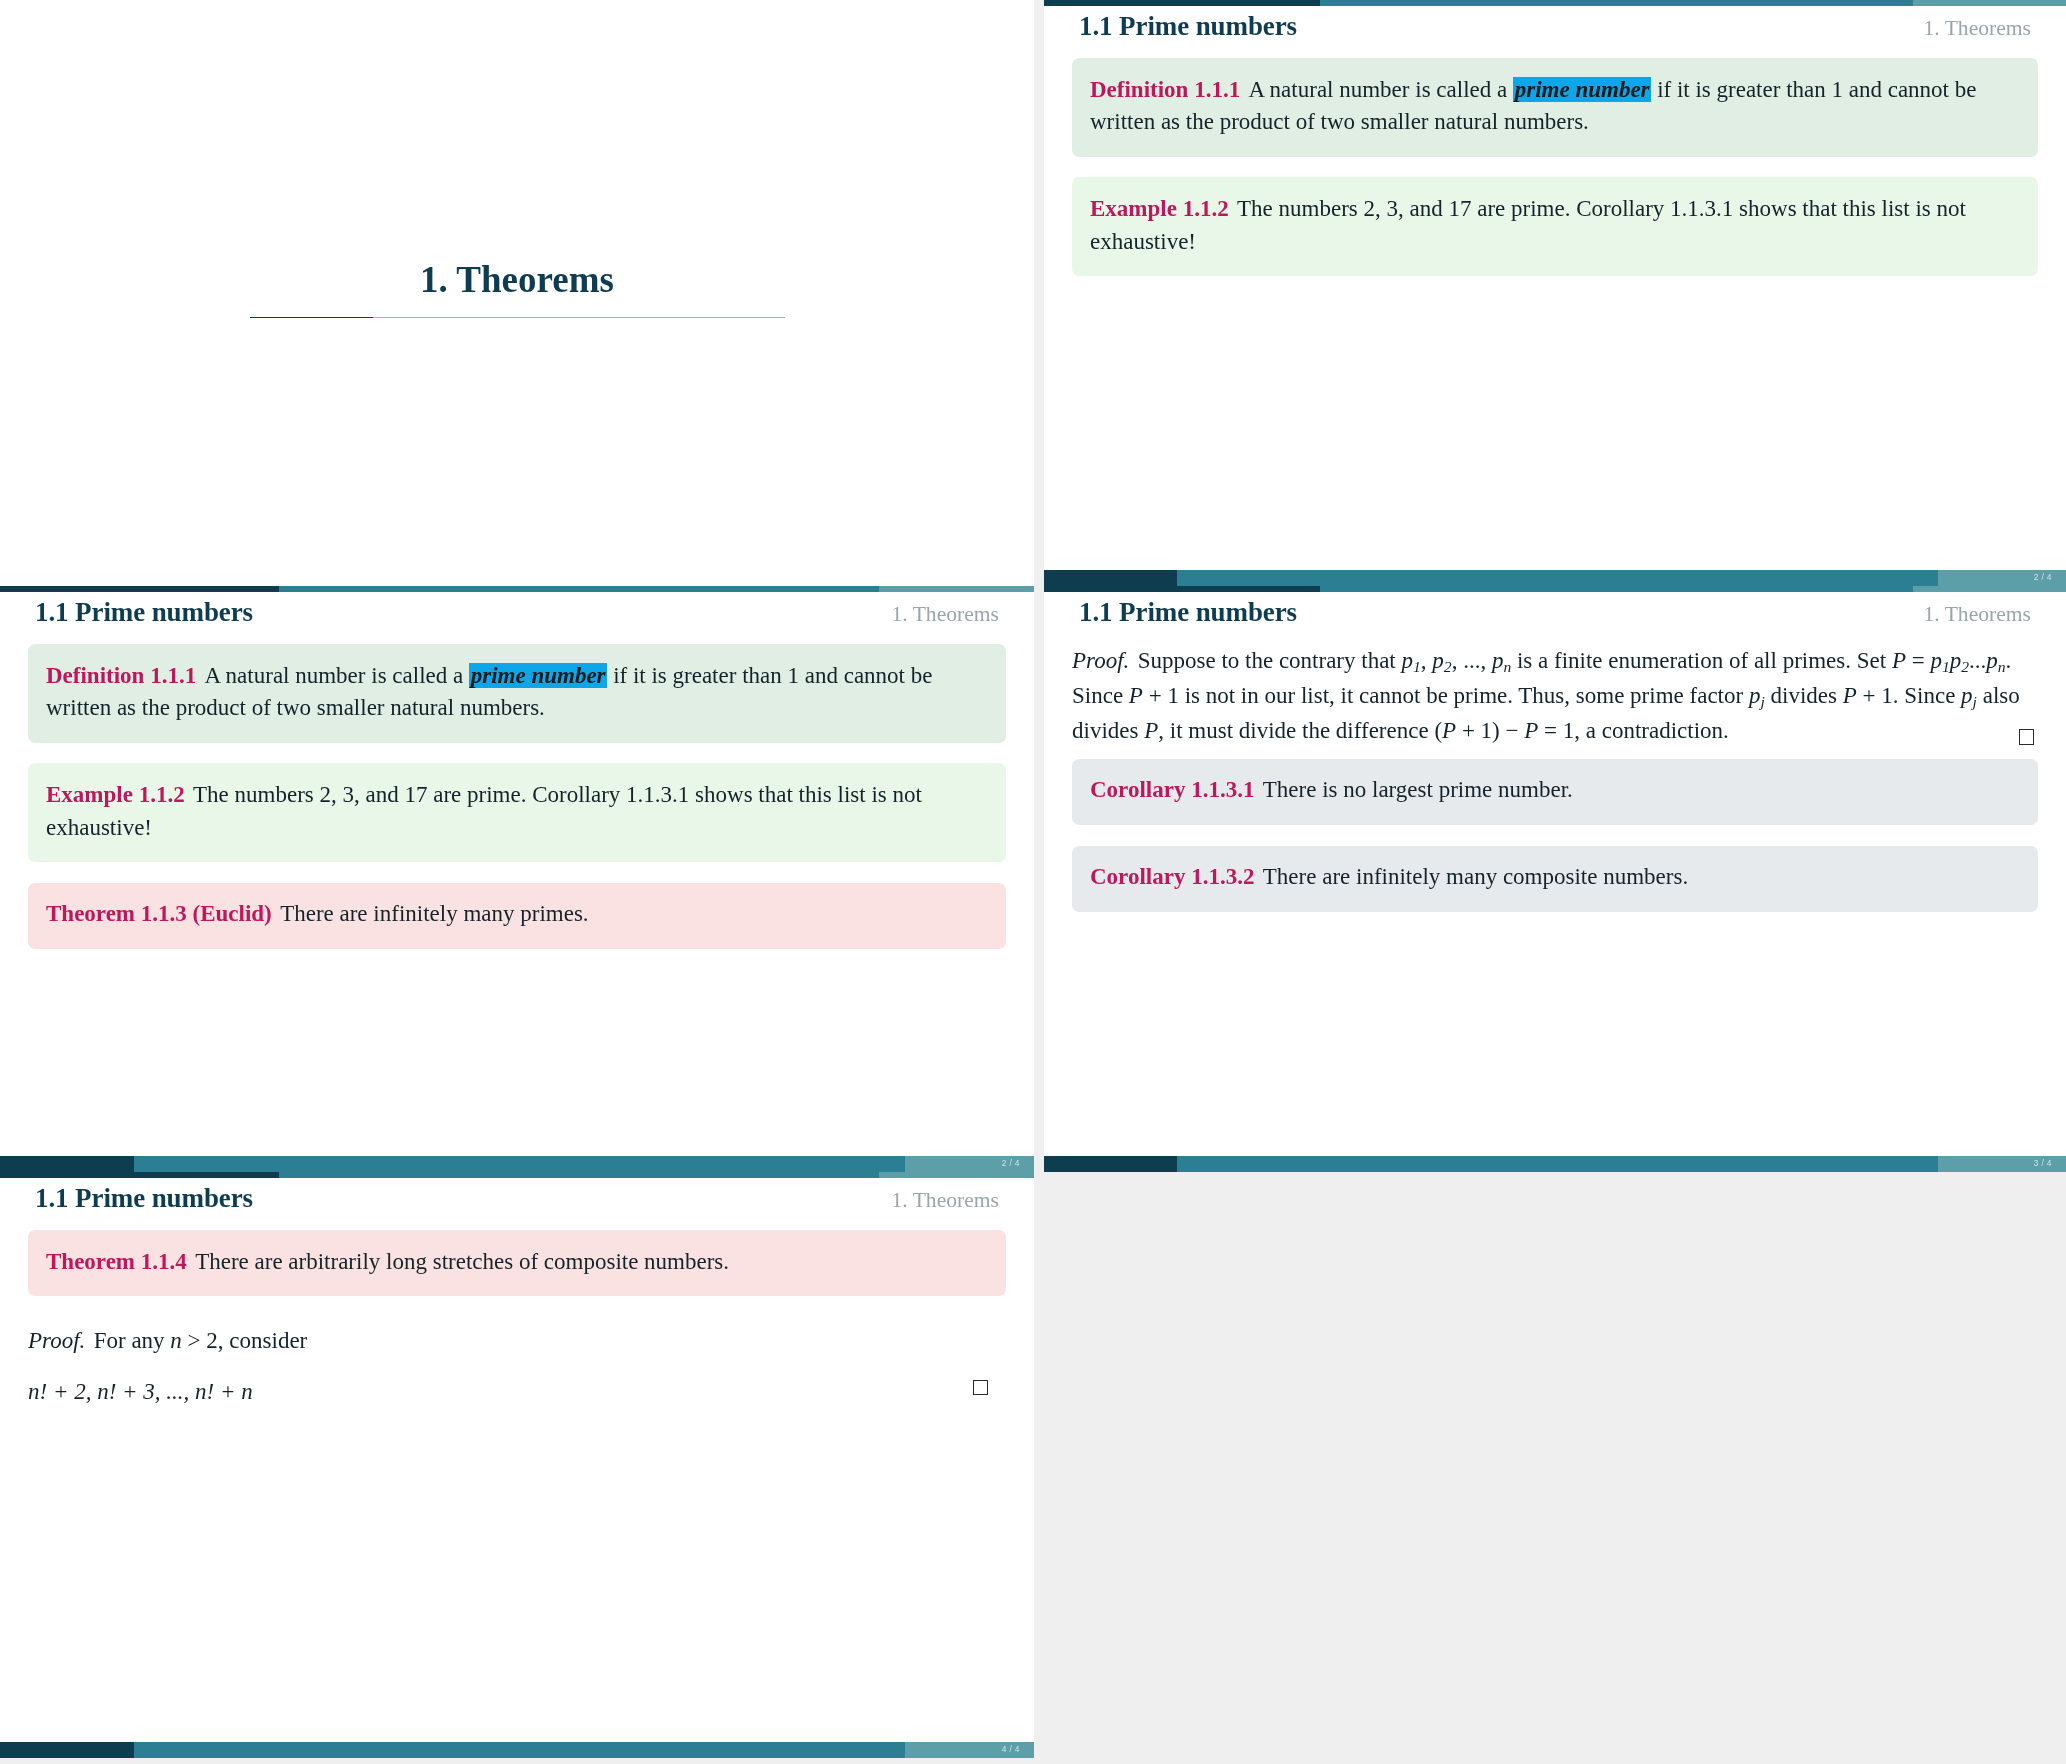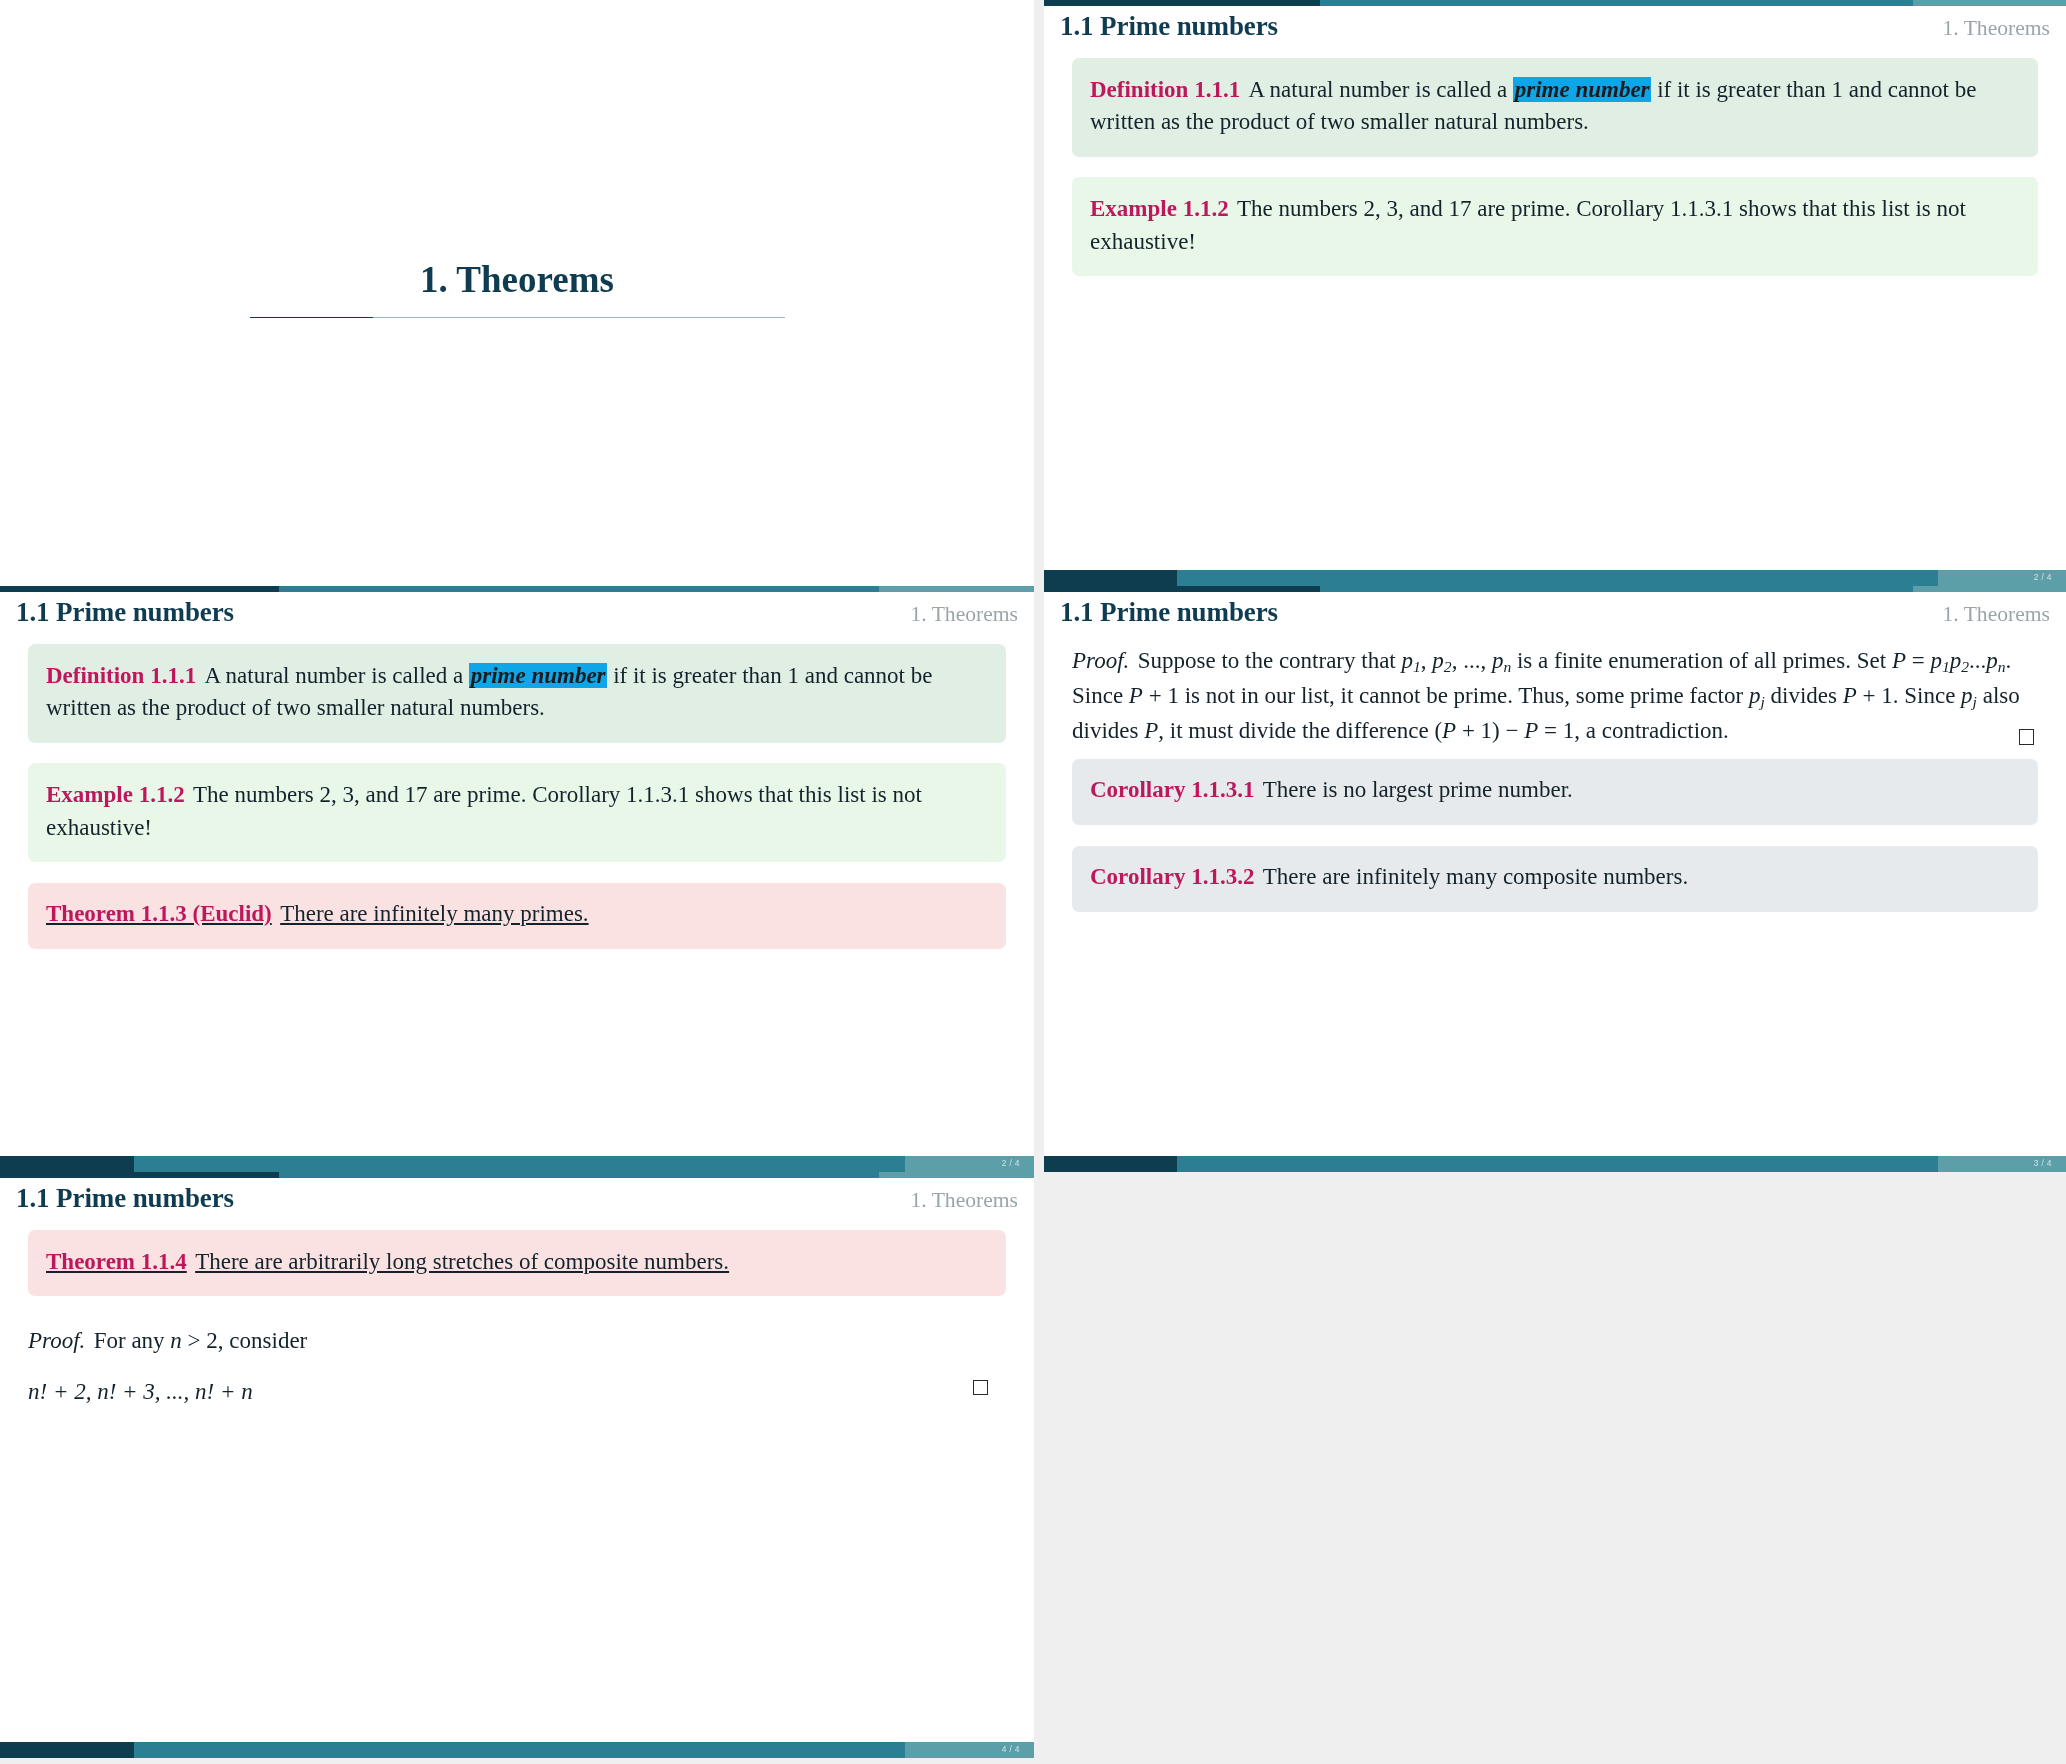--- a/index.html
+++ b/index.html
@@ -81,21 +81,21 @@
     font-family: "Liberation Sans", sans-serif;
     font-size: 8.4px;
     color: #cfe3e7;
     letter-spacing: 0.3px;
   }
 
   .slide-header {
     position: absolute;
     left: 0; right: 0;
     top: 10.8px;
-    padding: 0 16px;
+    padding: 0 35px;
     box-sizing: border-box;
     display: flex;
     align-items: baseline;
     justify-content: space-between;
   }
   .slide-title {
     font-family: "Liberation Serif", serif;
     font-weight: bold;
     font-size: 27px;
     color: #103c52;
@@ -119,21 +119,21 @@
   .block {
     border-radius: 7.2px;
     padding: 15.6px 18px 18px 18px;
     margin-bottom: 20.4px;
     font-size: 23px;
     line-height: 1.42;
     color: #14232b;
   }
   .block.definition { background: #e0eee4; }
   .block.example    { background: #e9f7e9; }
-  .block.theorem    { background: #fbe2e2; text-decoration: underline; }
+  .block.theorem    { background: #fbe2e2; }
   .block.corollary  { background: #e6eaec; }
 
   .block .blk-title {
     font-weight: bold;
     color: #be185d;
     margin-right: 8.4px;
   }
 
   .hl {
     background: #0ea5e9;

